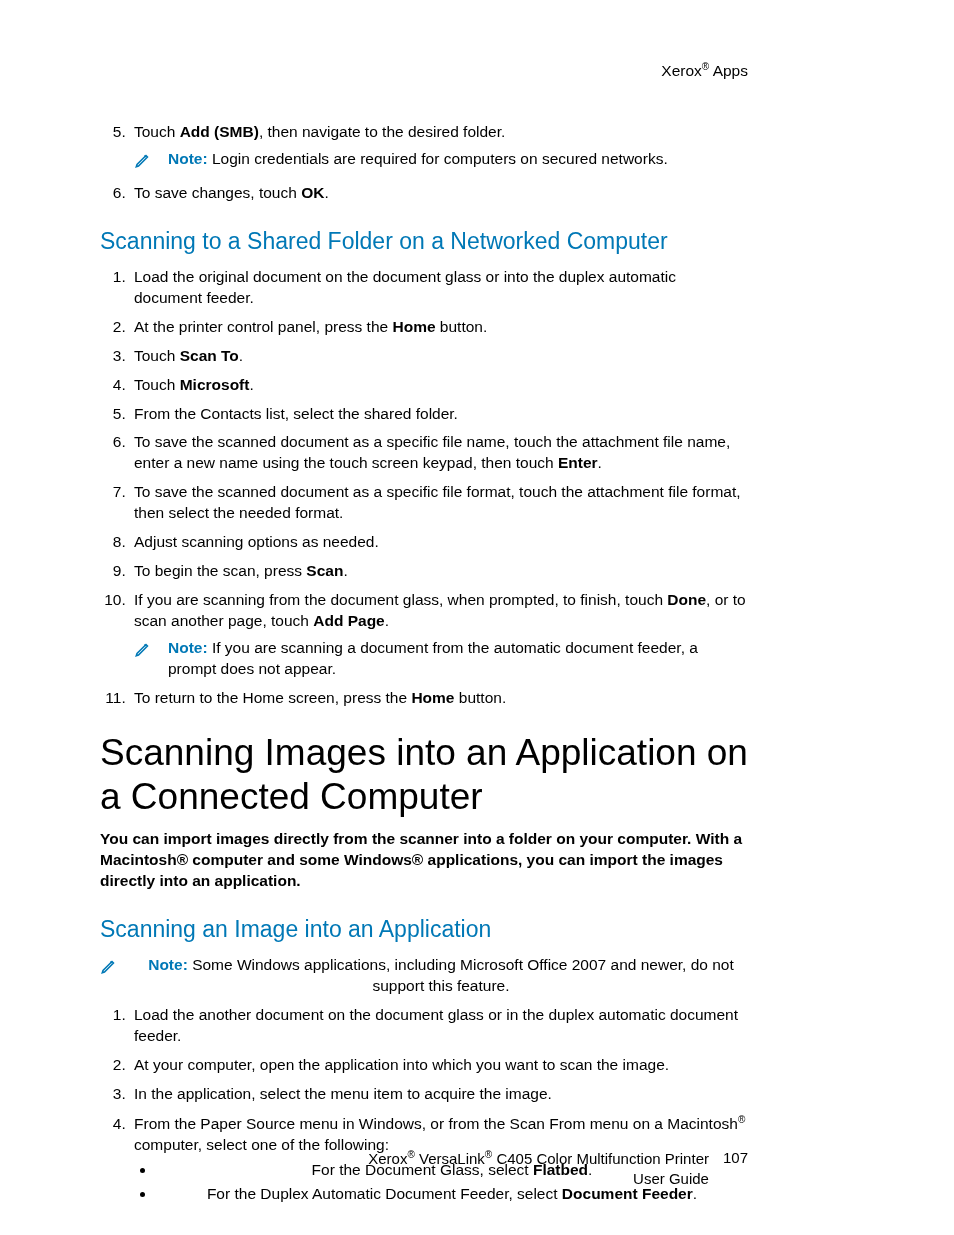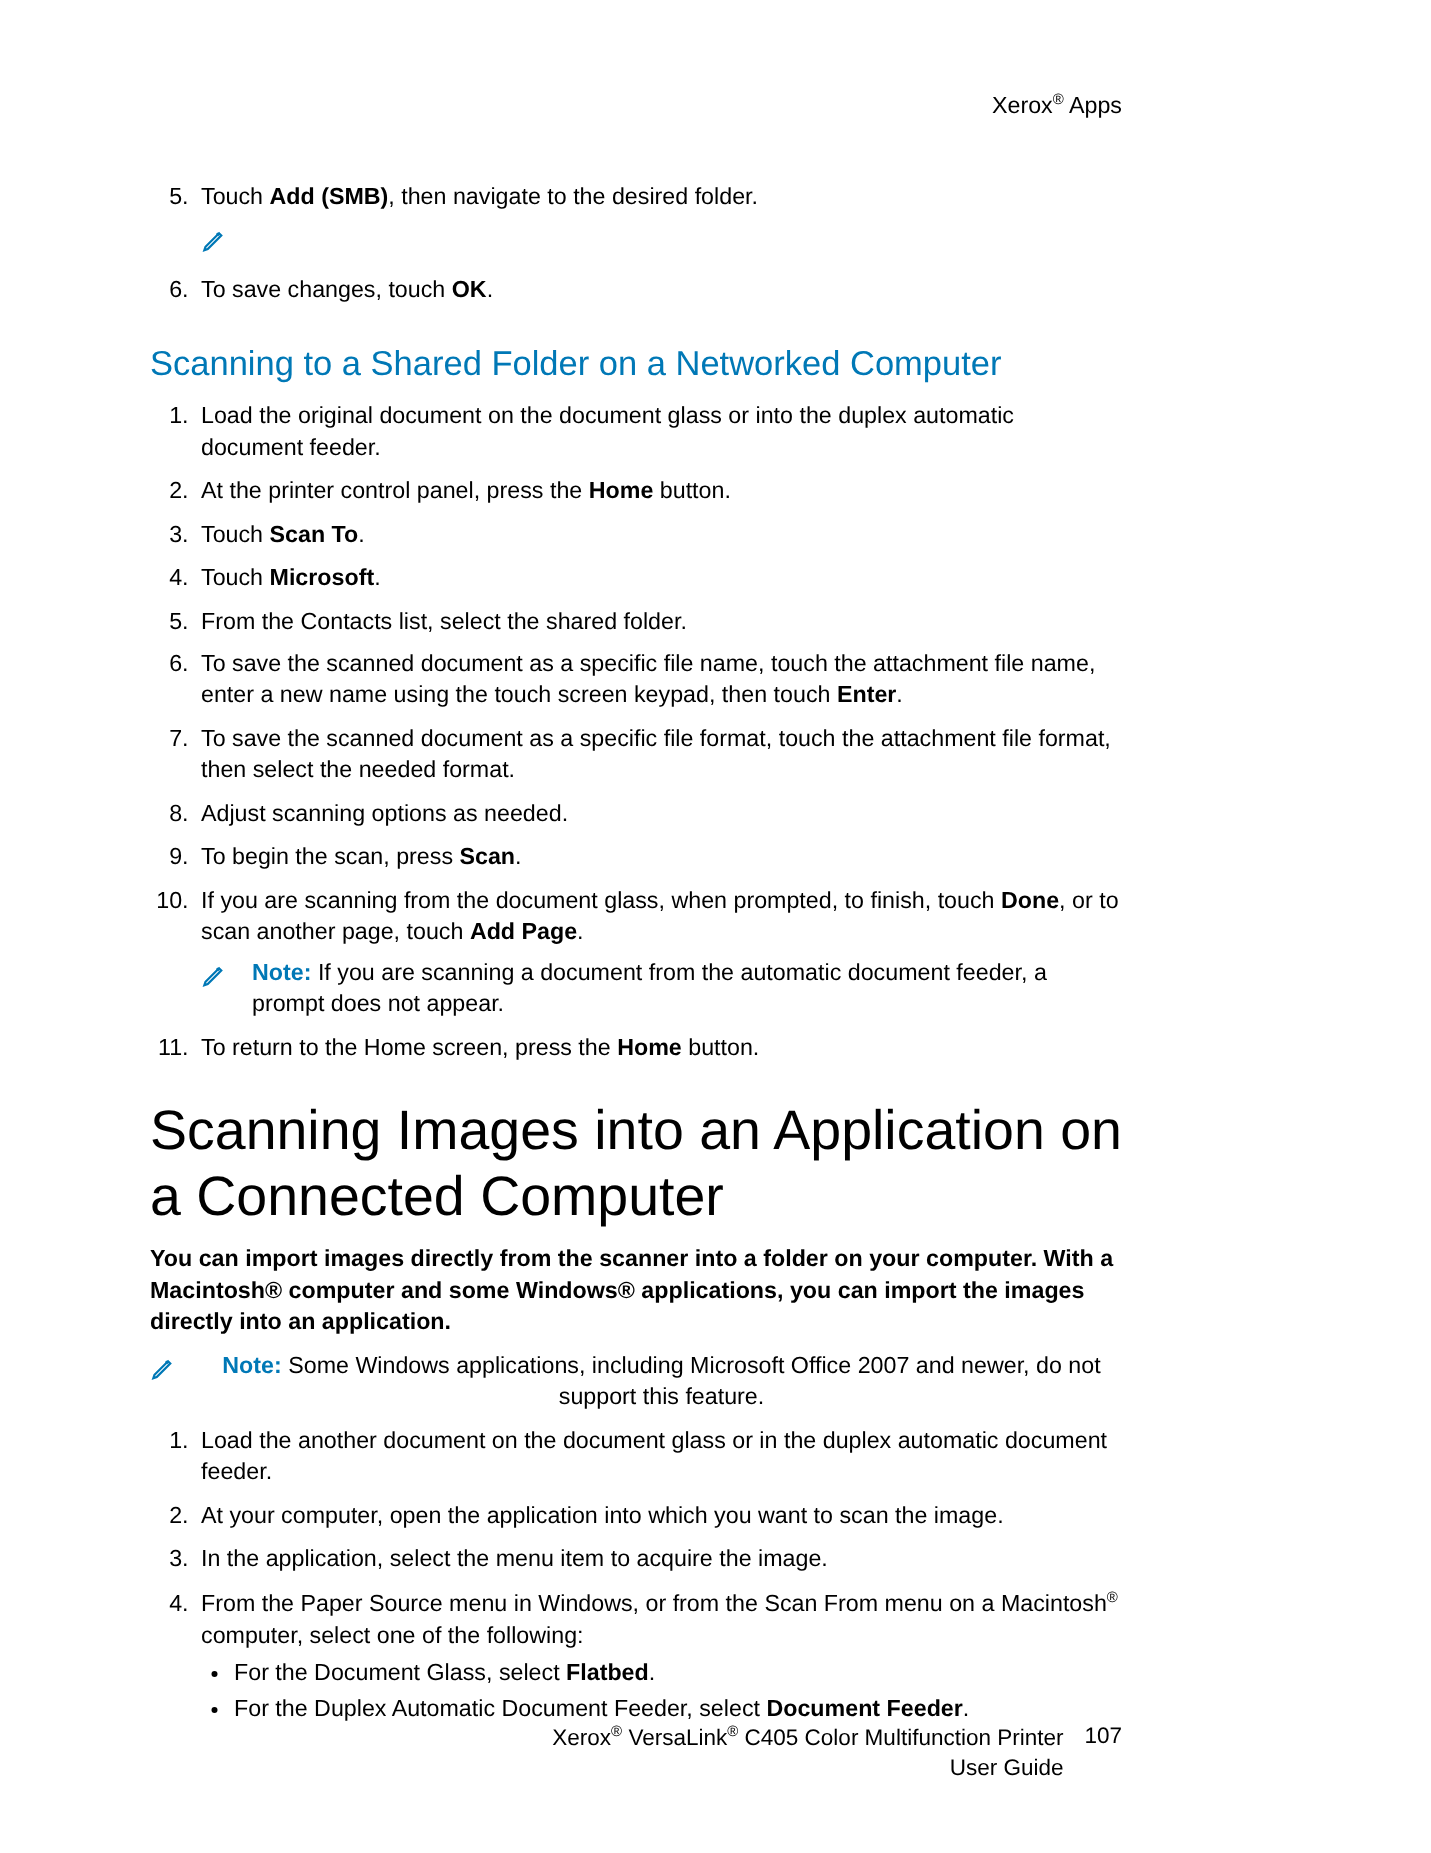--- a/index.html
+++ b/index.html
@@ -75,20 +75,21 @@
     margin: 4px 0 8px 0;
     font-weight: bold;
   }
   ul.bullets {
     list-style: disc;
     margin: 4px 0 0 22px;
     padding: 0;
   }
   ul.bullets li {
     margin-bottom: 3px;
+    text-align: center;
   }
   .footer {
     position: absolute;
     bottom: 46px;
     left: 100px;
     right: 100px;
     display: flex;
     justify-content: flex-end;
     align-items: flex-start;
     font-size: 15px;
@@ -113,20 +114,24 @@
 
   <ol class="steps" start="5">
     <li>
       <span>Touch </span><span class="b">Add (SMB)</span><span>, then navigate to the desired folder.</span>
       <div class="note-row">
         <span class="note-icon">
           <svg width="18" height="18" viewBox="0 0 24 24" fill="none" stroke="#0078b6" stroke-width="2">
             <path d="M3 21l3-1 12-12-2-2L4 18l-1 3z"></path>
             <path d="M14 6l2 2"></path>
           </svg>
+        </span>
+        <span class="note-text">
+          <span class="note-label">Note:</span>
+          <span>Login credentials are required for computers on secured networks.</span>
         </span>
       </div>
     </li>
     <li>
       <span>To save changes, touch </span><span class="b">OK</span><span>.</span>
     </li>
   </ol>
 
   <h2 class="blue">Scanning to a Shared Folder on a Networked Computer</h2>
 
@@ -154,20 +159,21 @@
           <span>If you are scanning a document from the automatic document feeder, a prompt does not appear.</span>
         </span>
       </div>
     </li>
     <li><span>To return to the Home screen, press the </span><span class="b">Home</span><span> button.</span></li>
   </ol>
 
   <h1 class="black">Scanning Images into an Application on a Connected Computer</h1>
   <p class="para">You can import images directly from the scanner into a folder on your computer. With a Macintosh® computer and some Windows® applications, you can import the images directly into an application.</p>
 
+  <h2 class="blue">Scanning an Image into an Application</h2>
 
   <div class="note-row toplevel">
     <span class="note-icon">
       <svg width="18" height="18" viewBox="0 0 24 24" fill="none" stroke="#0078b6" stroke-width="2">
         <path d="M3 21l3-1 12-12-2-2L4 18l-1 3z"></path>
         <path d="M14 6l2 2"></path>
       </svg>
     </span>
     <span class="note-text">
       <span class="note-label">Note:</span>

